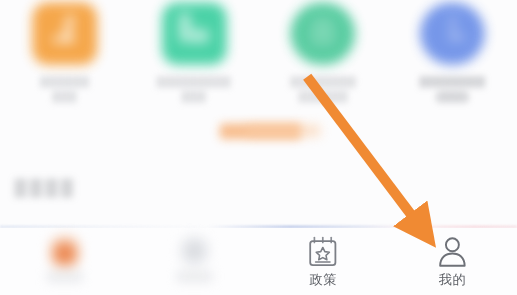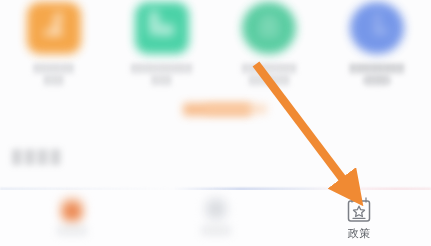--- a/index.html
+++ b/index.html
@@ -252,20 +252,27 @@
         <line x1="8" y1="3" x2="8" y2="7" stroke="#8b8e95" stroke-width="1.4" stroke-linecap="round"></line>
         <line x1="15" y1="3" x2="15" y2="7" stroke="#8b8e95" stroke-width="1.4" stroke-linecap="round"></line>
         <line x1="22" y1="3" x2="22" y2="7" stroke="#8b8e95" stroke-width="1.4" stroke-linecap="round"></line>
         <rect x="4.5" y="6" width="21" height="20" rx="2.2" fill="none" stroke="#7c7f86" stroke-width="1.5"></rect>
         <path d="M15 11.2 L16.7 14.7 L20.5 15.2 L17.7 17.8 L18.4 21.5 L15 19.7 L11.6 21.5 L12.3 17.8 L9.5 15.2 L13.3 14.7 Z" fill="none" stroke="#7c7f86" stroke-width="1.3" stroke-linejoin="round"></path>
         <line x1="9" y1="23.3" x2="21" y2="23.3" stroke="#7c7f86" stroke-width="1.3" stroke-linecap="round"></line>
       </svg>
       <div class="nav-label">政策</div>
     </div>
 
+    <div class="nav-item">
+      <svg class="nav-icon" viewBox="0 0 30 30">
+        <circle cx="15" cy="9" r="5.4" fill="none" stroke="#6e7178" stroke-width="1.6"></circle>
+        <path d="M4.8 26.5 C4.8 19.6 9.4 16.2 15 16.2 C20.6 16.2 25.2 19.6 25.2 26.5 Z" fill="none" stroke="#6e7178" stroke-width="1.6" stroke-linejoin="round"></path>
+      </svg>
+      <div class="nav-label">我的</div>
+    </div>
 
   </div>
 
   <svg class="arrow-layer" viewBox="0 0 431 246">
     <defs>
       <marker id="arrowhead" markerWidth="4.2" markerHeight="4.2" refX="1.2" refY="2.1" orient="auto">
         <path d="M0,0 L4.2,2.1 L0,4.2 Z" fill="#f08a33"></path>
       </marker>
     </defs>
     <line x1="256" y1="64" x2="348" y2="186" stroke="#f08a33" stroke-width="8.5" stroke-linecap="butt" marker-end="url(#arrowhead)"></line>

